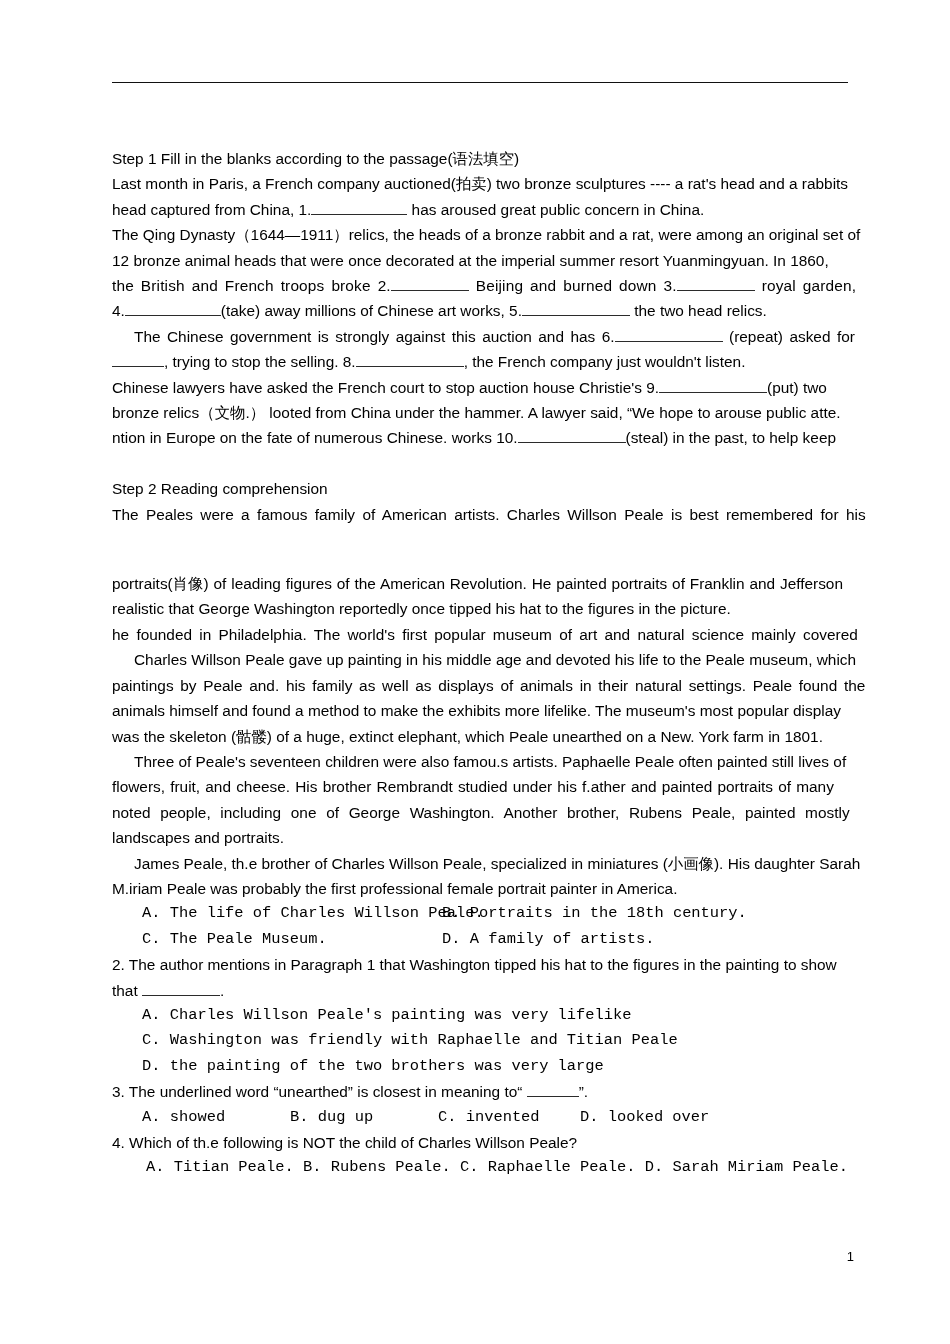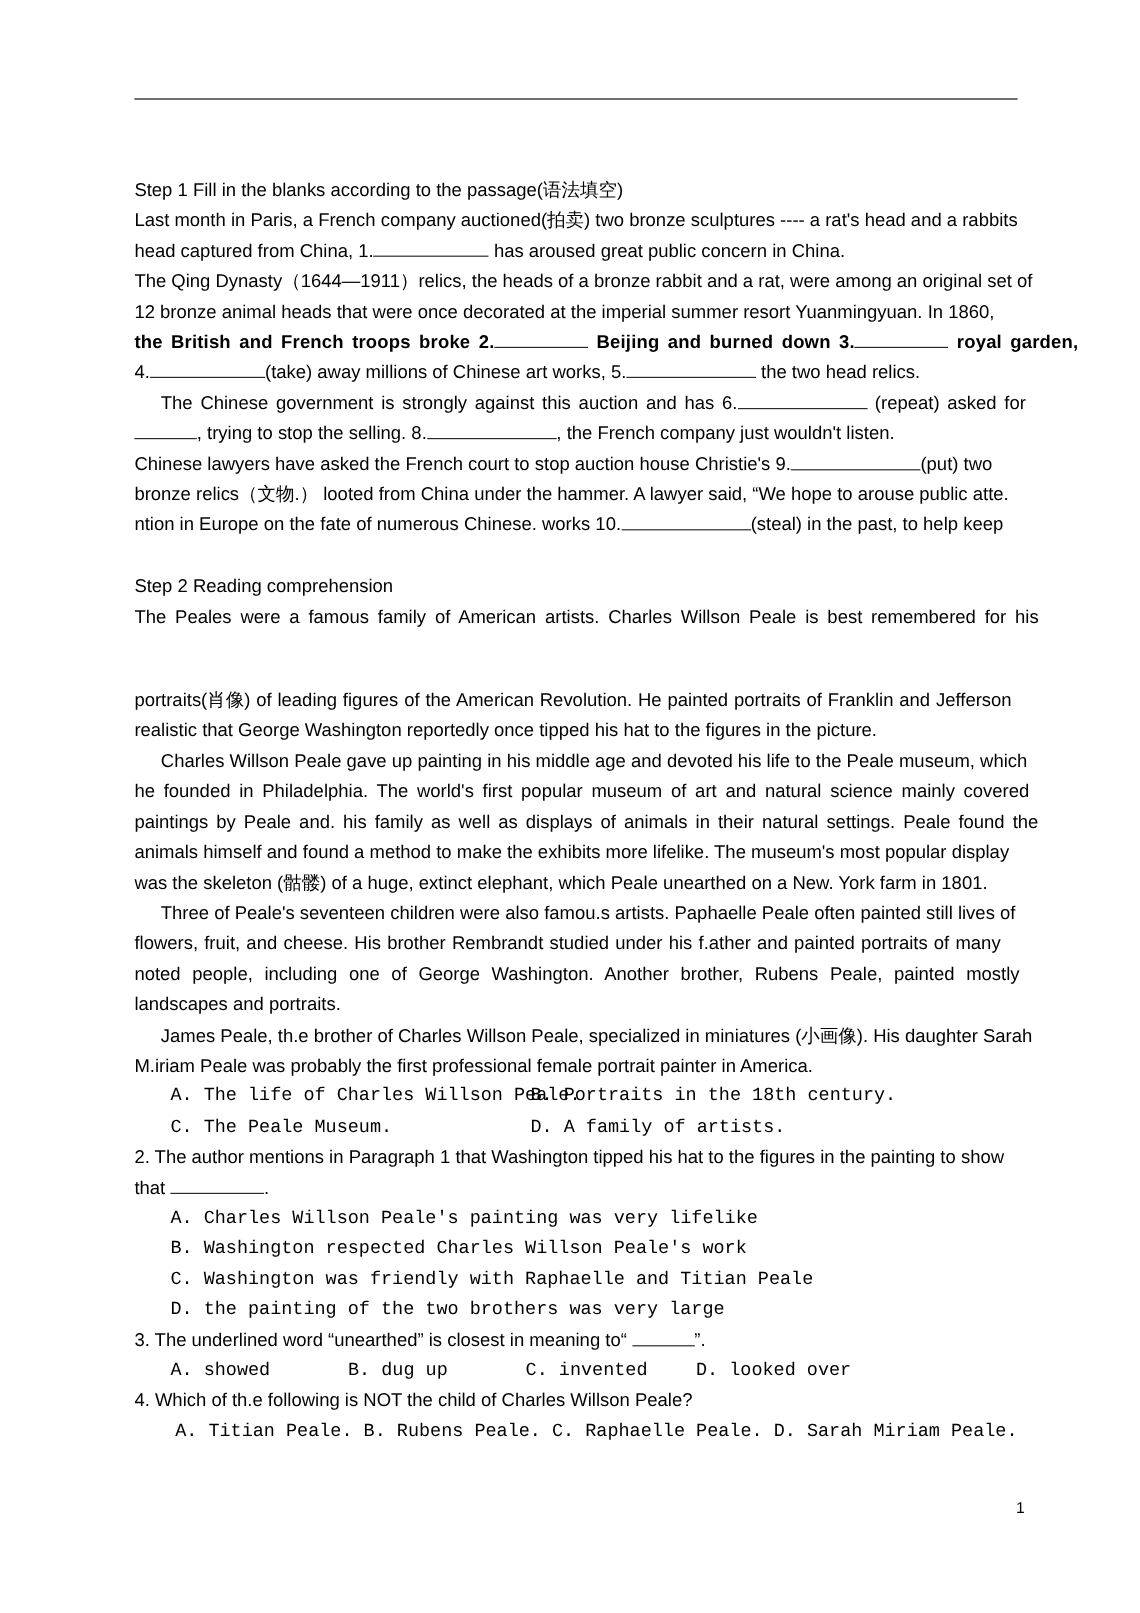--- a/index.html
+++ b/index.html
@@ -125,21 +125,21 @@
     </div>
 
     <div class="para">
       <span class="line">Last month in Paris, a French company auctioned(拍卖) two bronze sculptures ---- a rat's head and a rabbits</span>
       <span class="line"><span>head captured from China, 1.</span><span class="fill f-l"></span><span> has aroused great public concern in China.</span></span>
     </div>
 
     <div class="para">
       <span class="line">The Qing Dynasty（1644—1911）relics, the heads of a bronze rabbit and a rat, were among an original set of</span>
       <span class="line">12 bronze animal heads that were once decorated at the imperial summer resort Yuanmingyuan. In 1860,</span>
-      <span class="line" style="letter-spacing:0.15px;word-spacing:2.6px;font-weight:bold;"><span>the British and French troops broke 2.</span><span class="fill f-m"></span><span> Beijing and burned down 3.</span><span class="fill f-m"></span><span> royal garden,</span></span>
+      <span class="line" style="letter-spacing:0.15px;word-spacing:2.6px;"><span>the British and French troops broke 2.</span><span class="fill f-m"></span><span> Beijing and burned down 3.</span><span class="fill f-m"></span><span> royal garden,</span></span>
       <span class="line"><span>4.</span><span class="fill f-l"></span><span>(take) away millions of Chinese art works, 5.</span><span class="fill f-xl"></span><span> the two head relics.</span></span>
     </div>
 
     <div class="para">
       <span class="line" style="word-spacing:2.2px;"><span class="indent"></span><span>The Chinese government is strongly against this auction and has 6.</span><span class="fill f-xl"></span><span> (repeat) asked for</span></span>
       <span class="line"><span class="fill f-s"></span><span>, trying to stop the selling. 8.</span><span class="fill f-xl"></span><span>, the French company just wouldn't listen.</span></span>
     </div>
 
     <div class="para">
       <span class="line"><span>Chinese lawyers have asked the French court to stop auction house Christie's 9.</span><span class="fill f-xl"></span><span>(put) two</span></span>
@@ -153,22 +153,22 @@
       <span class="line">Step 2 Reading comprehension</span>
     </div>
 
     <div class="para">
       <span class="line" style="word-spacing:3.1px;">The Peales were a famous family of American artists. Charles Willson Peale is best remembered for his</span>
       <span class="line" style="word-spacing:0.6px;margin-top:44px;">portraits(肖像) of leading figures of the American Revolution. He painted portraits of Franklin and Jefferson</span>
       <span class="line">realistic that George Washington reportedly once tipped his hat to the figures in the picture.</span>
     </div>
 
     <div class="para">
+      <span class="line" style="word-spacing:3.0px;">he founded in Philadelphia. The world's first popular museum of art and natural science mainly covered</span>
       <span class="line"><span class="indent"></span><span>Charles Willson Peale gave up painting in his middle age and devoted his life to the Peale museum, which</span></span>
-      <span class="line" style="word-spacing:3.0px;">he founded in Philadelphia. The world's first popular museum of art and natural science mainly covered</span>
       <span class="line" style="word-spacing:2.4px;">paintings by Peale and. his family as well as displays of animals in their natural settings. Peale found the</span>
       <span class="line">animals himself and found a method to make the exhibits more lifelike. The museum's most popular display</span>
       <span class="line">was the skeleton (骷髅) of a huge, extinct elephant, which Peale unearthed on a New. York farm in 1801.</span>
     </div>
 
     <div class="para">
       <span class="line"><span class="indent"></span><span>Three of Peale's seventeen children were also famou.s artists. Paphaelle Peale often painted still lives of</span></span>
       <span class="line" style="word-spacing:0.9px;">flowers, fruit, and cheese. His brother Rembrandt studied under his f.ather and painted portraits of many</span>
       <span class="line" style="word-spacing:5.4px;">noted people, including one of George Washington. Another brother, Rubens Peale, painted mostly</span>
       <span class="line">landscapes and portraits.</span>
@@ -181,21 +181,20 @@
 
     <div class="para nojustify">
       <span class="optrow"><span class="opt-indent"></span><span class="col1">A. The life of Charles Willson Peale.</span><span>B. Portraits in the 18th century.</span></span>
       <span class="optrow"><span class="opt-indent"></span><span class="col1">C. The Peale Museum.</span><span>D. A family of artists.</span></span>
     </div>
 
     <div class="para nojustify">
       <span class="line">2. The author mentions in Paragraph 1 that Washington tipped his hat to the figures in the painting to show</span>
       <span class="line"><span>that </span><span class="fill f-m"></span><span>.</span></span>
       <span class="optrow"><span class="opt-indent"></span><span>A. Charles Willson Peale's painting was very lifelike</span></span>
-      <span class="optrow"><span class="opt-indent"></span><span>B. Washington respected Charles Willson Peale's work</span></span>
       <span class="optrow"><span class="opt-indent"></span><span>C. Washington was friendly with Raphaelle and Titian Peale</span></span>
       <span class="optrow"><span class="opt-indent"></span><span>D. the painting of the two brothers was very large</span></span>
     </div>
 
     <div class="para nojustify">
       <span class="line"><span>3. The underlined word “unearthed” is closest in meaning to“ </span><span class="fill f-s"></span><span>”.</span></span>
       <span class="optrow q3row"><span class="opt-indent"></span><span class="c c1">A. showed</span><span class="c c2">B. dug up</span><span class="c c3">C. invented</span><span class="c">D. looked over</span></span>
     </div>
 
     <div class="para nojustify">

